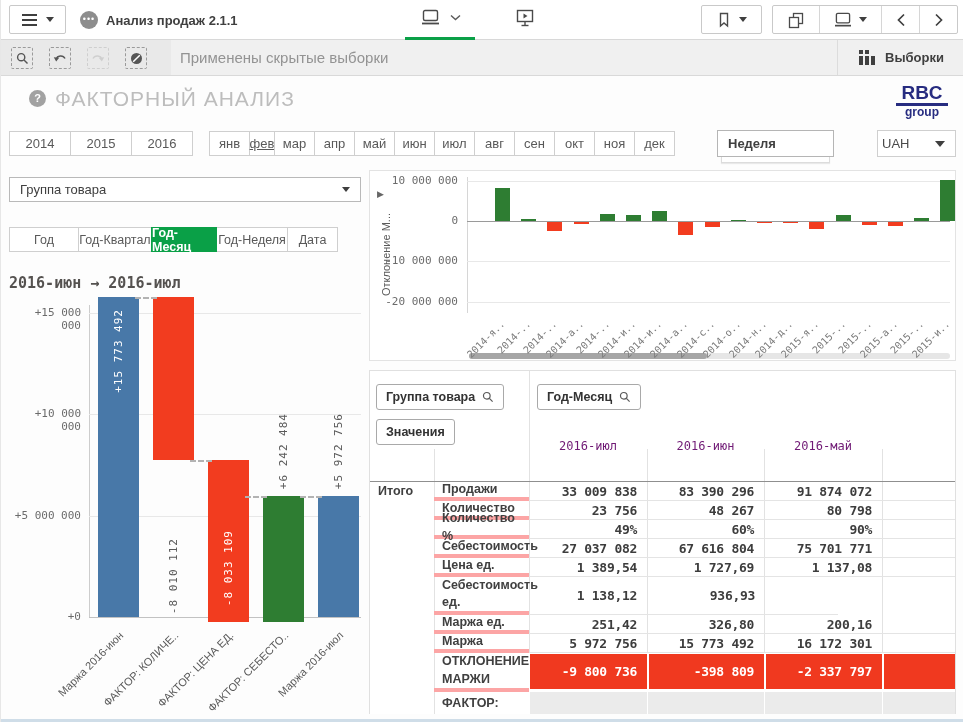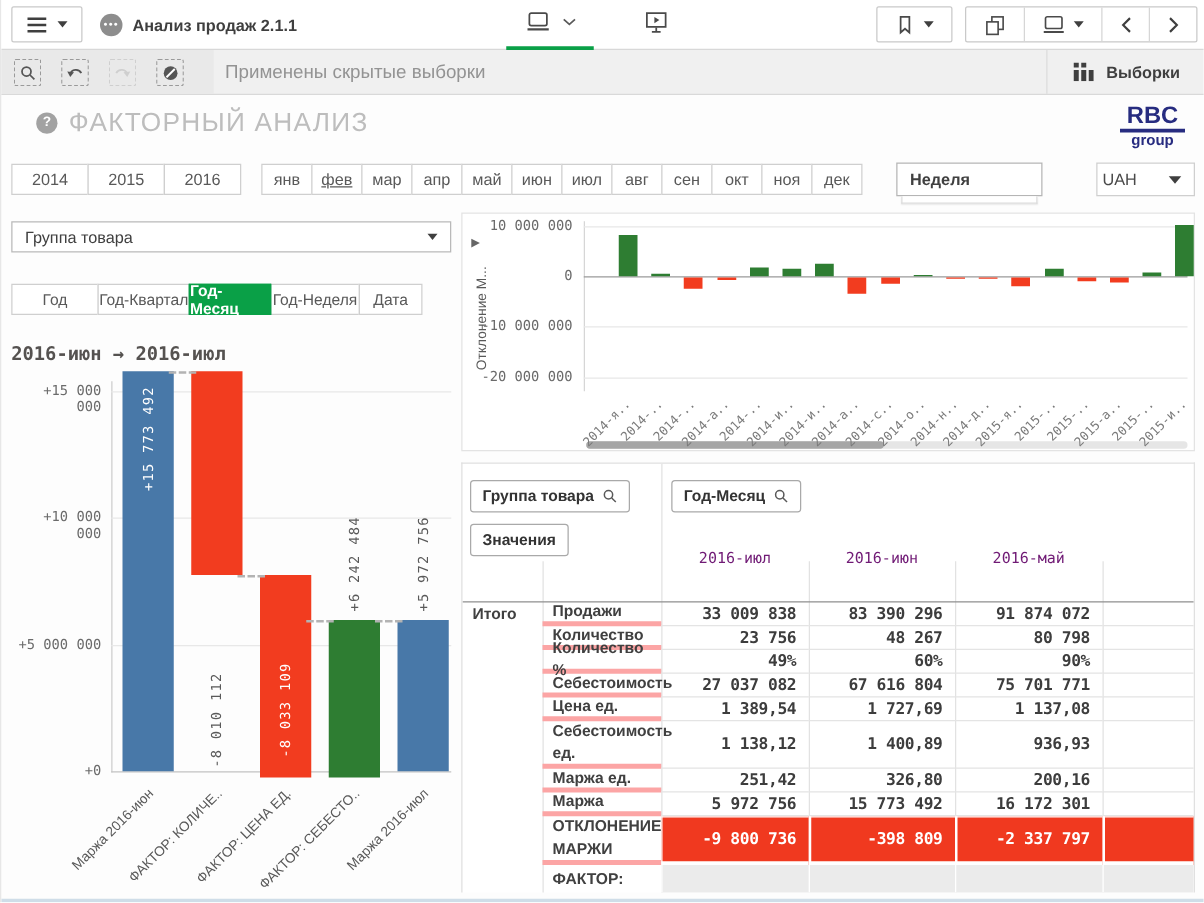--- a/index.html
+++ b/index.html
@@ -212,21 +212,21 @@
     <div class="rbc2" style="color: rgb(39, 44, 128);">group</div>
   </div>
 
   <div class="frow" style="left:8px; top:131px;">
       <div class="fbtn" style="width: 62px;">2014</div>
       <div class="fbtn" style="width: 62px;">2015</div>
       <div class="fbtn" style="width: 62px;">2016</div>
     </div>
   <div class="frow" style="left:208px; top:131px;">
       <div class="fbtn" style="width: 41px;">янв</div>
-      <div class="fbtn" style="width: 41px; text-decoration: underline;">фев</div>
+      <div class="fbtn" style="width: 26px; text-decoration: underline;">фев</div>
       <div class="fbtn" style="width: 41px;">мар</div>
       <div class="fbtn" style="width: 41px;">апр</div>
       <div class="fbtn" style="width: 41px;">май</div>
       <div class="fbtn" style="width: 41px;">июн</div>
       <div class="fbtn" style="width: 41px;">июл</div>
       <div class="fbtn" style="width: 41px;">авг</div>
       <div class="fbtn" style="width: 41px;">сен</div>
       <div class="fbtn" style="width: 41px;">окт</div>
       <div class="fbtn" style="width: 41px;">ноя</div>
       <div class="fbtn" style="width: 41px;">дек</div>
@@ -396,21 +396,20 @@
           <div class="tc lab" style="width: 95px;">Цена ед.</div>
           <div class="tc num" style="width: 118px;">1 389,54</div>
           <div class="tc num" style="width: 117px;">1 727,69</div>
           <div class="tc num" style="width: 118px;">1 137,08</div>
           <div class="tc num" style="width: 73px;"></div>
         </div>
         <div class="trow" style="height: 38px;">
           <div class="tc tot" style="width: 64px;"></div>
           <div class="tc lab" style="width: 95px;">Себестоимость ед.</div>
           <div class="tc num" style="width: 118px;">1 138,12</div>
-          <div class="tc num" style="width: 117px;">1 400,89</div>
           <div class="tc num" style="width: 118px;">936,93</div>
           <div class="tc num" style="width: 73px;"></div>
         </div>
         <div class="trow" style="height: 19px;">
           <div class="tc tot" style="width: 64px;"></div>
           <div class="tc lab" style="width: 95px;">Маржа ед.</div>
           <div class="tc num" style="width: 118px;">251,42</div>
           <div class="tc num" style="width: 117px;">326,80</div>
           <div class="tc num" style="width: 118px; padding-left: 36px;">200,16</div>
           <div class="tc num" style="width: 73px;"></div>

